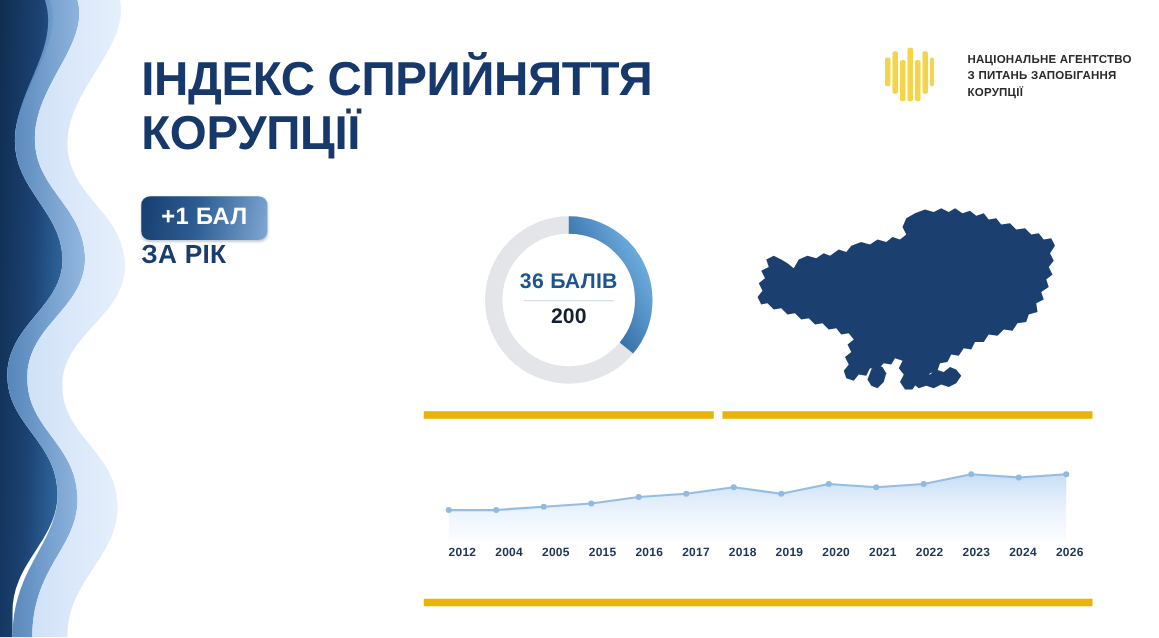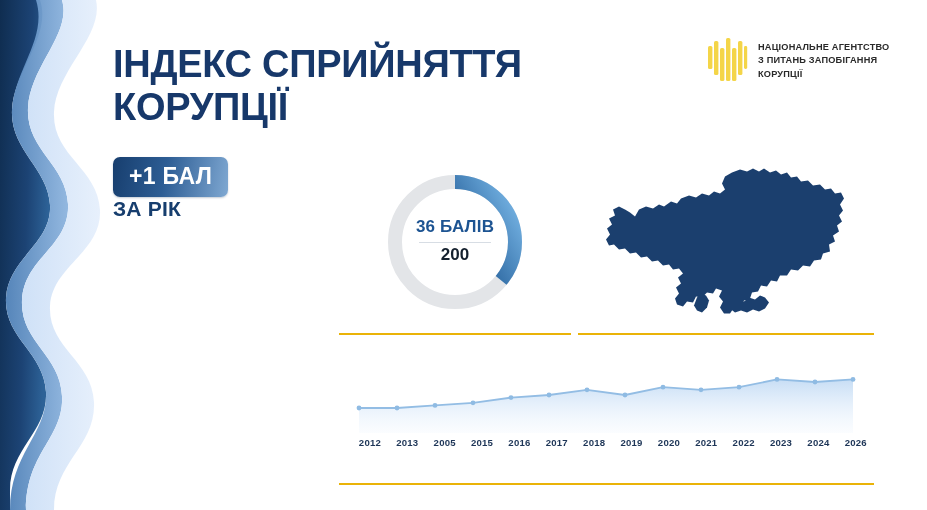--- a/index.html
+++ b/index.html
@@ -17,21 +17,21 @@
 
   
   #wave {
     position:absolute; left:0; top:0;
     width:130px; height:510px;
   }
 
   
   #logo {
     position:absolute; left:706px; top:38px;
-    display:flex; align-items:center; gap:10px;
+    display:flex; align-items:center; gap:26px;
   }
   #logo-mark { width:42px; height:46px; display:block; }
   #logo-text {
     font-size:9.2px; font-weight:bold; line-height:1.42;
     color:#2a2a2a; letter-spacing:0.2px; text-transform:uppercase;
     white-space:pre-line;
   }
 
   
   #title {
@@ -42,35 +42,35 @@
   }
 
   
   .stat { position:absolute; }
   .badge {
     display:inline-block;
     padding:6px 16px 7px 16px;
     border-radius:7px;
     background:linear-gradient(100deg,#173e6e 0%,#2d5d94 45%,#7fa8d2 100%);
     color:#ffffff;
-    font-size:23px; font-weight:bold; letter-spacing:0.3px;
+    font-size:19px; font-weight:bold; letter-spacing:0.3px;
     box-shadow:0 1px 2px rgba(20,50,90,.25);
   }
   .stat-caption {
     font-size:21px; font-weight:bold; color:#173e6e;
     letter-spacing:0.2px;
   }
   #stat-year { left:113px; top:157px; }
   #stat-period { left:113px; top:368px; }
 
   
   .card {
     position:absolute;
     background:#ffffff;
-    border-bottom:2px solid #eab308;
+    border-bottom:6px solid #eab308;
   }
   #card-donut { left:339px; top:150px; width:232px; height:185px; }
   #card-map   { left:578px; top:150px; width:296px; height:185px; }
   #card-line  { left:339px; top:345px; width:535px; height:140px; }
 
   
   #donut-wrap {
     position:absolute; left:50%; top:50%;
     transform:translate(-50%,-50%);
     width:146px; height:146px;
@@ -240,21 +240,21 @@
           <circle cx="318.00" cy="26.20" r="2.4" fill="#8fbbe3"></circle>
           <circle cx="356.00" cy="28.80" r="2.4" fill="#8fbbe3"></circle>
           <circle cx="394.00" cy="26.20" r="2.4" fill="#8fbbe3"></circle>
           <circle cx="432.00" cy="18.40" r="2.4" fill="#8fbbe3"></circle>
           <circle cx="470.00" cy="21.00" r="2.4" fill="#8fbbe3"></circle>
           <circle cx="508.00" cy="18.40" r="2.4" fill="#8fbbe3"></circle>
         </g>
     </svg>
     <div id="xaxis">
         <span class="xtick">2012</span>
-        <span class="xtick">2013</span>
+        <span class="xtick">2004</span>
         <span class="xtick">2005</span>
         <span class="xtick">2015</span>
         <span class="xtick">2016</span>
         <span class="xtick">2017</span>
         <span class="xtick">2018</span>
         <span class="xtick">2019</span>
         <span class="xtick">2020</span>
         <span class="xtick">2021</span>
         <span class="xtick">2022</span>
         <span class="xtick">2023</span>

